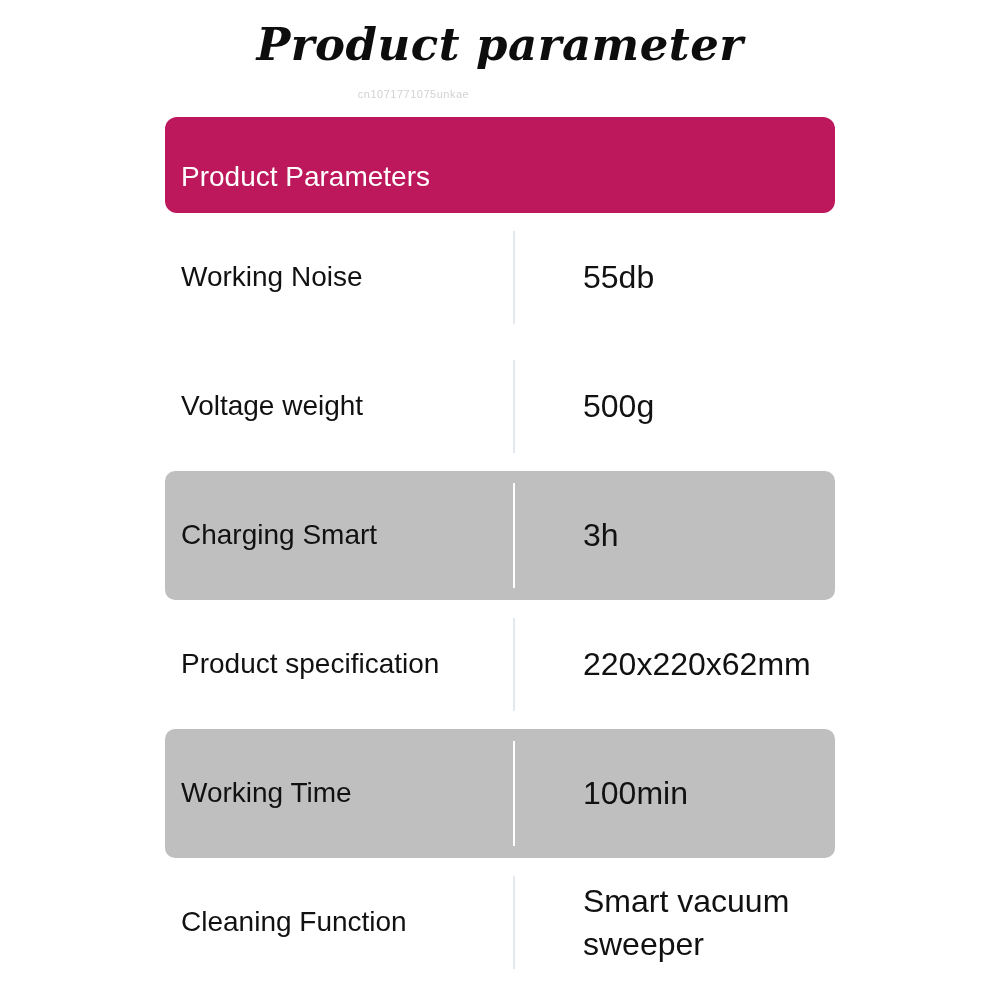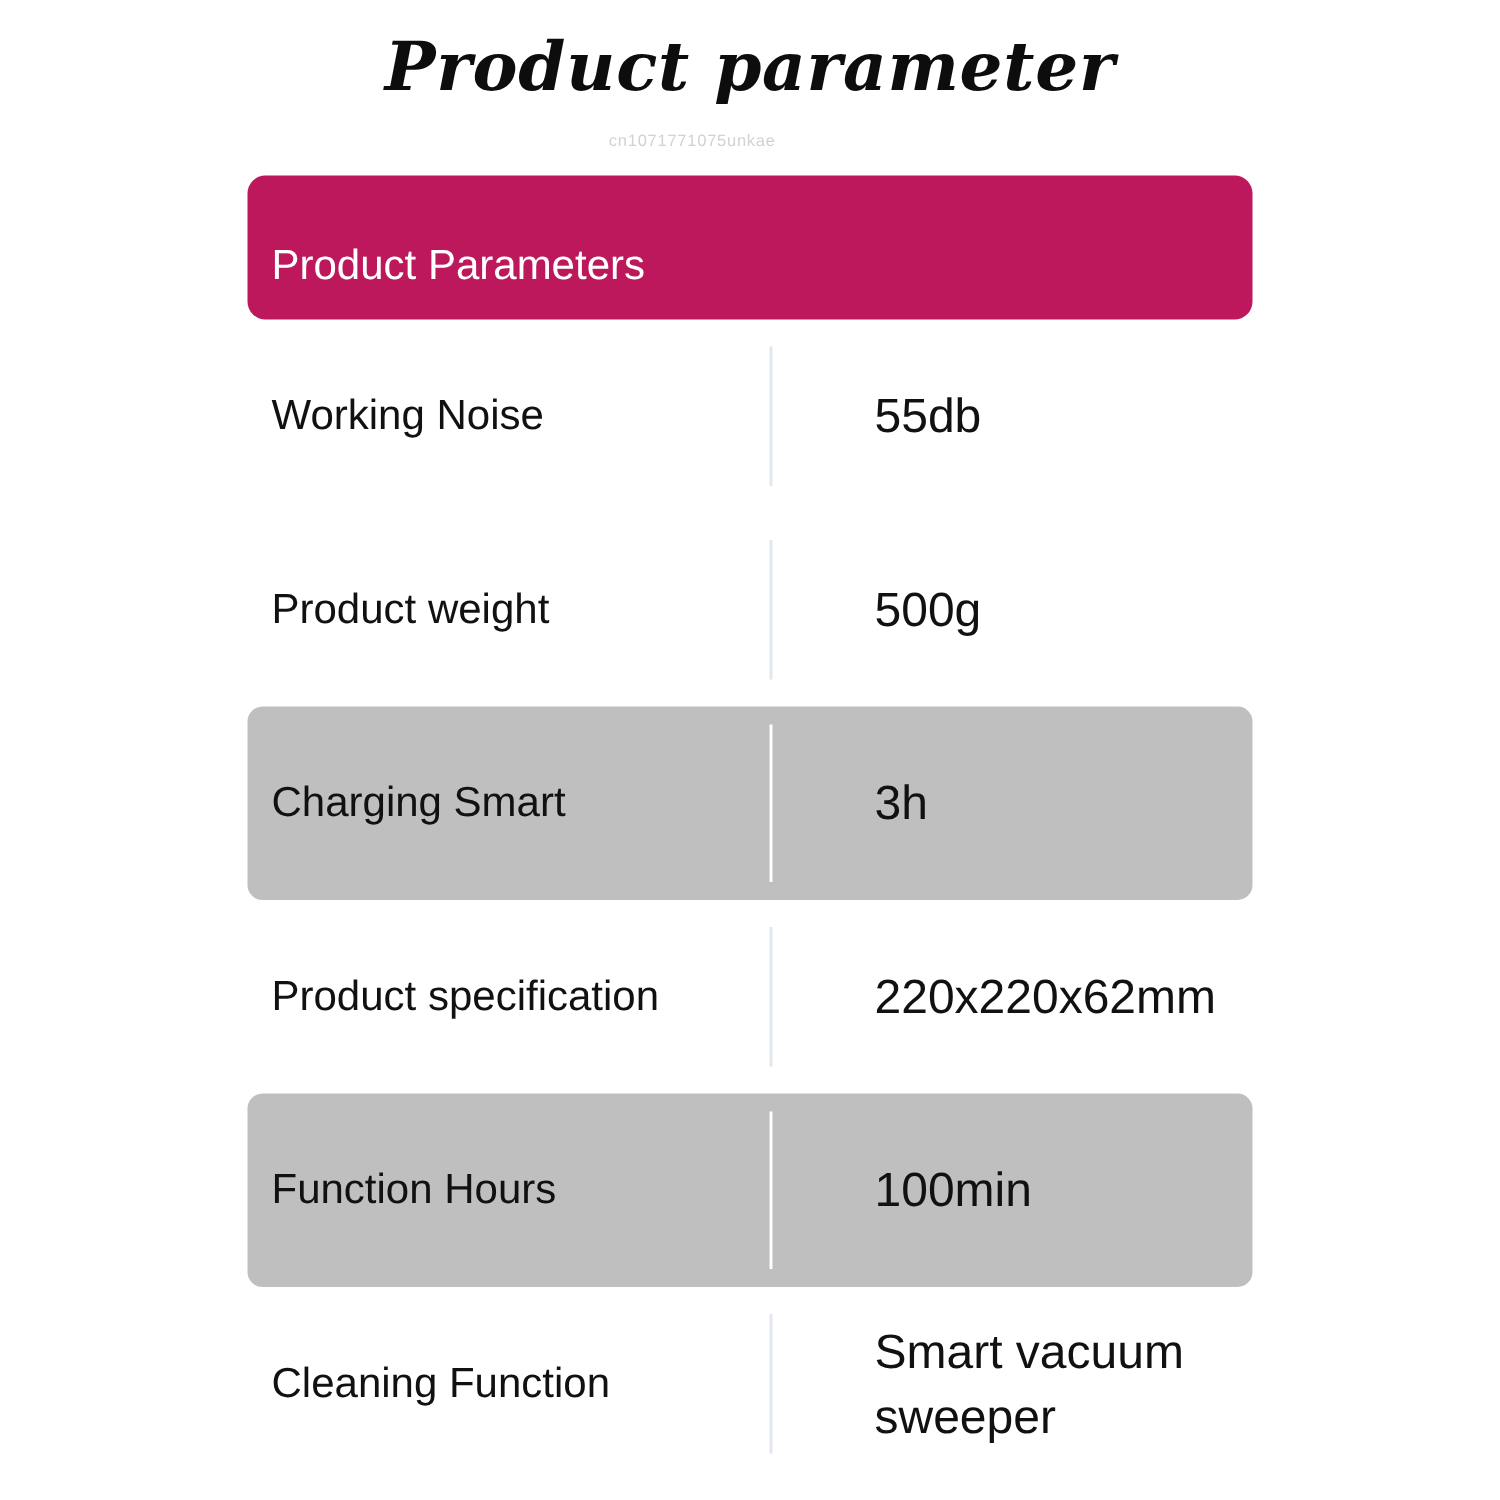--- a/index.html
+++ b/index.html
@@ -38,21 +38,20 @@
 
   .watermark {
     position: absolute;
     top: 88px;
     left: 0;
     width: 827px;
     text-align: center;
     font-size: 11px;
     color: #d2d2d2;
     letter-spacing: 0.5px;
-    padding-left: 48px;
   }
 
   .table {
     position: absolute;
     top: 117px;
     left: 165px;
     width: 670px;
   }
 
   .row {
@@ -135,39 +134,39 @@
     </div>
 
     <div class="row">
       <div class="cell-label">Working Noise</div>
       <div class="cell-value">55db</div>
       <div class="divider"></div>
     </div>
 
 
     <div class="row">
-      <div class="cell-label">Product weight</div>
+      <div class="cell-label">Voltage weight</div>
       <div class="cell-value">500g</div>
       <div class="divider"></div>
     </div>
 
     <div class="row shaded">
       <div class="cell-label">Charging Smart</div>
       <div class="cell-value">3h</div>
       <div class="divider"></div>
     </div>
 
     <div class="row">
       <div class="cell-label">Product specification</div>
       <div class="cell-value">220x220x62mm</div>
       <div class="divider"></div>
     </div>
 
     <div class="row shaded">
-      <div class="cell-label">Function Hours</div>
+      <div class="cell-label">Working Time</div>
       <div class="cell-value">100min</div>
       <div class="divider"></div>
     </div>
 
     <div class="row twoline">
       <div class="cell-label">Cleaning Function</div>
       <div class="cell-value">Smart vacuum sweeper</div>
       <div class="divider"></div>
     </div>
 

